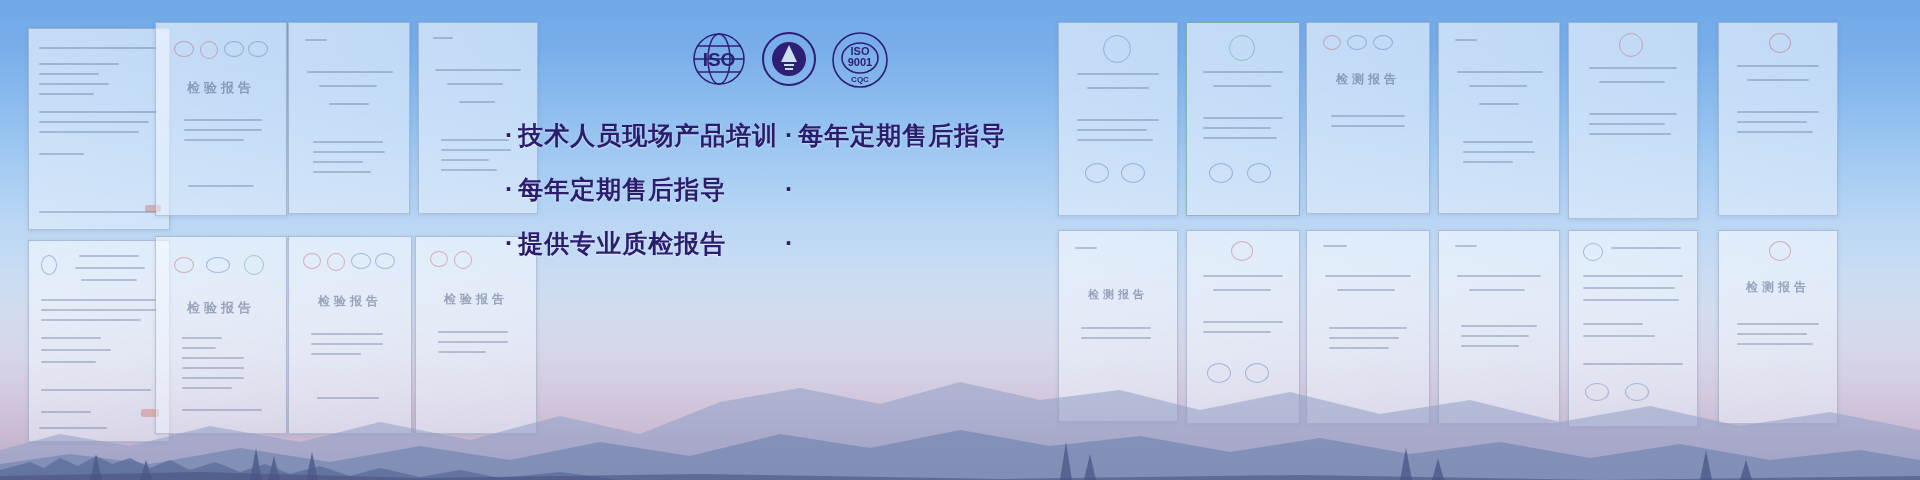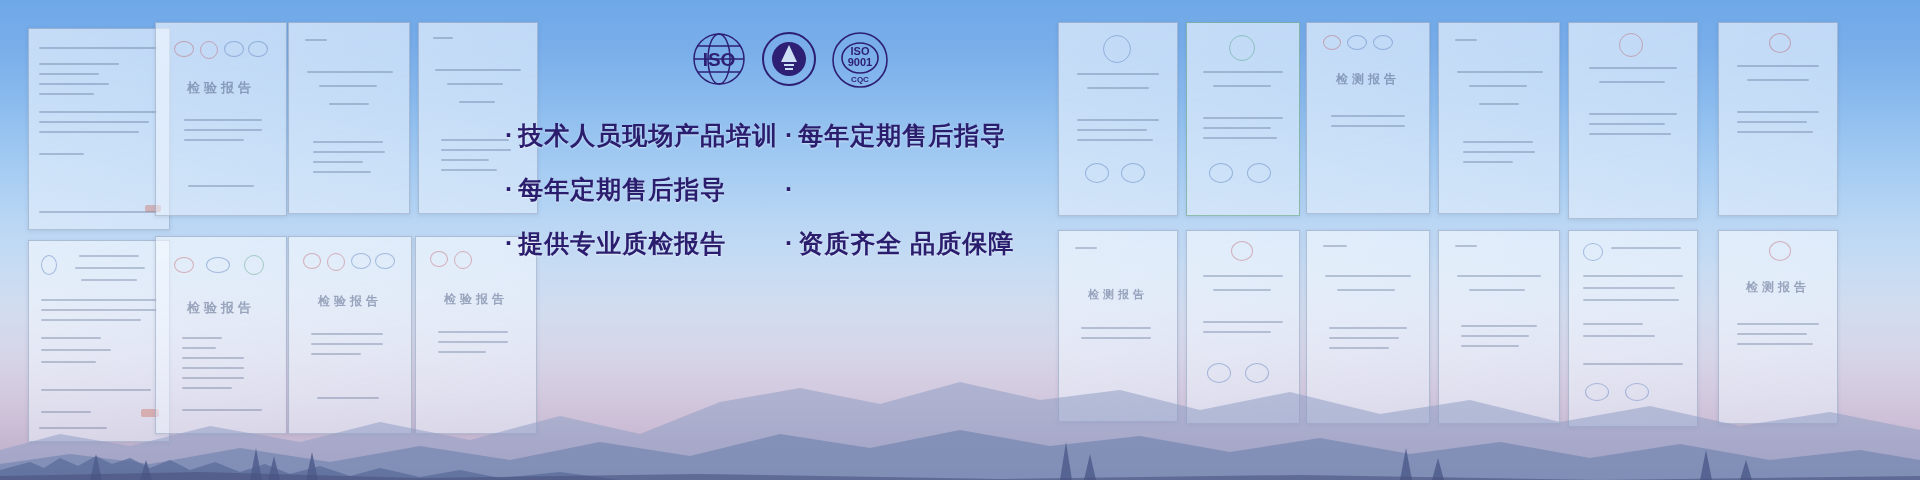--- a/index.html
+++ b/index.html
@@ -382,19 +382,18 @@
       <div class="bullet">
         <span class="dot">·</span>
       </div>
 
       <div class="bullet">
         <span class="dot">·</span>
         <span>提供专业质检报告</span>
       </div>
       <div class="bullet">
         <span class="dot">·</span>
-        <span>资质齐全 品质保障</span>
       </div>
 
     </div>
   </div>
 
 </div>
 
 </body></html>

